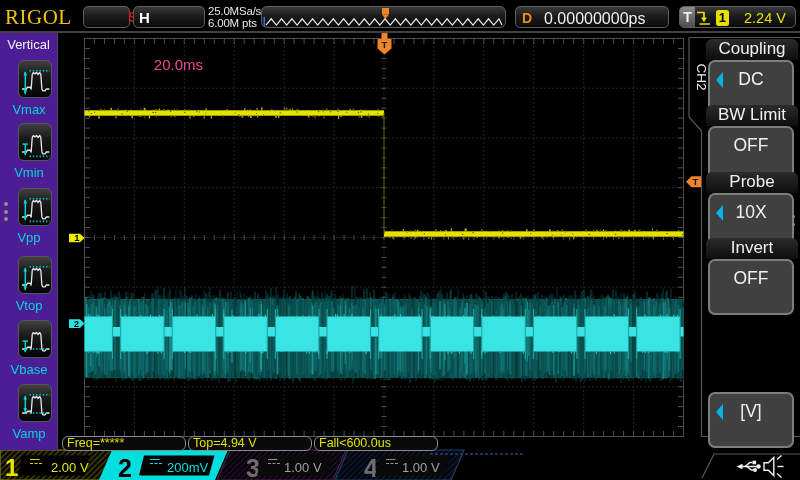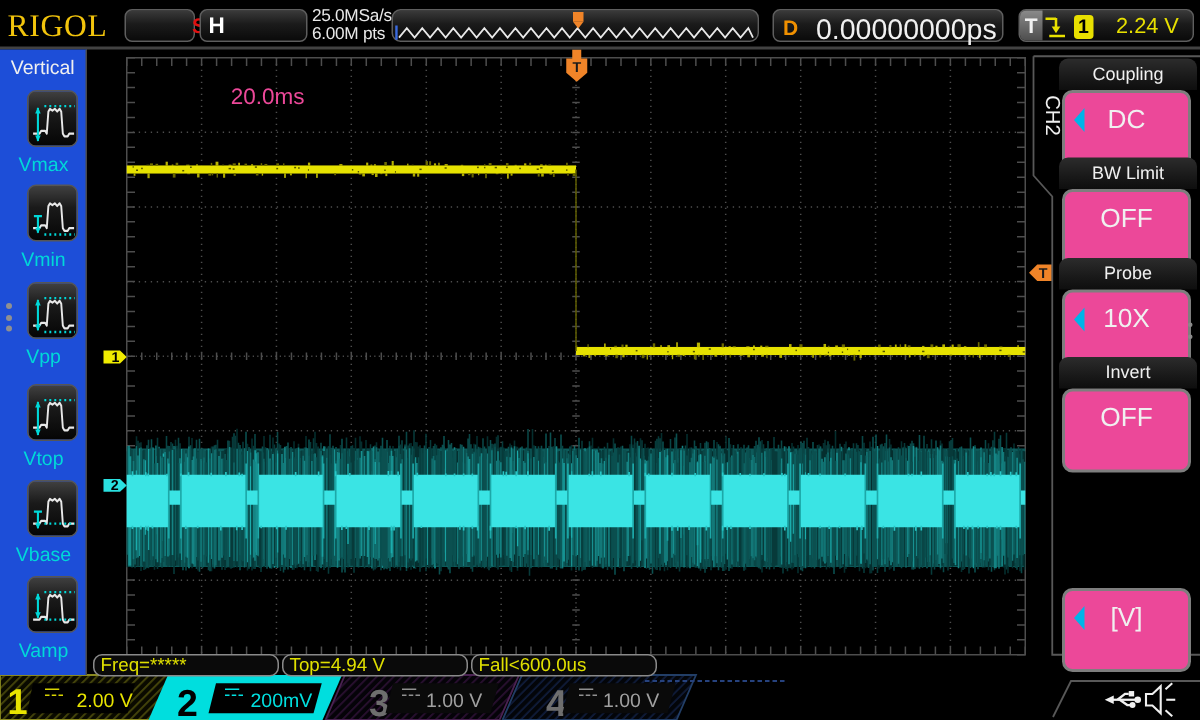--- a/index.html
+++ b/index.html
@@ -13,40 +13,40 @@
 #stopbox { left:83px; width:47px; text-align:center;padding-left:44px; }
 #stopbox span { font-size:14px; font-weight:bold; color:#e01010; letter-spacing:1px; line-height:21px; }
 #hbox { left:133px; width:72px; }
 #hbox b { position:absolute; left:5px; top:2px; font-size:15px; color:#fff; }
 #hbox .hv { position:absolute; left:18px; top:1px; right:1px; bottom:1px; background:#000;
   border-radius:0 4px 4px 0; color:#ec4899; font-size:15px; text-align:right; line-height:19px;margin-top:47px; }
 #srate { position:absolute; left:208px; top:5px; font-size:11.5px; line-height:12px; color:#e8e8e8; letter-spacing:-0.2px; }
 #preview { left:261px; width:245px; border-radius:6px; }
 #dbox { left:515px; width:154px; }
 #dbox .dlet { position:absolute; left:6px; top:2.5px; font-size:14px; font-weight:bold; color:#f09000; }
-#dbox .dval { position:absolute; left:28px; right:4px; top:2.5px; text-align:center; font-size:19px; color:#f0f0f0; }
+#dbox .dval { position:absolute; left:28px; right:4px; top:2.5px; font-size:16px; color:#f0f0f0; }
 #tbox2 { left:679px; width:117px; }
 #tbox2 .tlet { position:absolute; left:0; top:0; width:15px; height:20px; font-size:14px; font-weight:bold; color:#f0f0f0; background:linear-gradient(#8a8a8a,#4e4e4e); border-radius:4px 0 0 4px; text-align:center; line-height:20px; }
 #tbox2 .chip { position:absolute; left:36px; top:2.5px; width:12.5px; height:16px; background:#e8e000;
   border-radius:2.5px; color:#000; font-size:13px; font-weight:bold; text-align:center; line-height:16px; }
 #tbox2 .tval { position:absolute; left:64px; top:2.5px; font-size:14.5px; color:#e8e000; }
 #topsep { position:absolute; left:0; top:31px; width:800px; height:2px; background:#424242; }
-#lsb { position:absolute; left:0; top:33px; width:58px; height:417px; background:#1d4ed8;
+#lsb { position:absolute; left:0; top:33px; width:58px; height:417px; background:#4c1d95;
   border-right:1.5px solid #4a4a4a; }
 #lsb .hd { position:absolute; top:4px; width:100%; text-align:center; color:#f0f0f0; font-size:13px; }
 .vbtn { position:absolute; left:18px; width:34px; height:38px; border:1px solid #565656; border-radius:6px;
   background:linear-gradient(#404040,#1a1a1a 40%,#050505); }
 .vbtn svg { position:absolute; left:2px; top:3px; }
 .vlbl { position:absolute; left:0; width:58px; text-align:center; color:#00d8d8; font-size:13px; }
 #rmenu { position:absolute; left:702px; top:37px; width:98px; height:400px; }
 .mitem { position:absolute; left:4px; width:92px; height:62px; }
 .mtitle { position:absolute; top:0; left:0; right:0; height:21px; text-align:center; color:#f0f0f0;
-  font-size:12px; line-height:20px; background:linear-gradient(#2c2c2c,#191919 60%,#0e0e0e);
+  font-size:17px; line-height:20px; background:linear-gradient(#2c2c2c,#191919 60%,#0e0e0e);
   border-radius:6px 6px 0 0; }
-.mval { position:absolute; top:21px; left:2px; right:4px; height:56px; background:#ec4899;
+.mval { position:absolute; top:21px; left:2px; right:4px; height:56px; background:#404040;
   border:2px solid #7e7e7e; border-radius:7px; text-align:center; }
 .mval span { color:#f0f0f0; font-size:17.5px; line-height:35px; }
 .mval .arr { position:absolute; left:6px; top:10px; width:0; height:0;
   border-top:8px solid transparent; border-bottom:8px solid transparent; border-right:7px solid #00b4e8; }
 .meas { position:absolute; top:436px; height:14.5px; width:124px; border:1px solid #8a8a8a;
   border-radius:6px; background:#0a0a0a; color:#e0e000; font-size:12.5px; line-height:12.5px; padding-left:4px; }
 </style></head>
 <body>
 <div id="scr">
 <svg id="gfx" width="800" height="480" viewBox="0 0 800 480">

